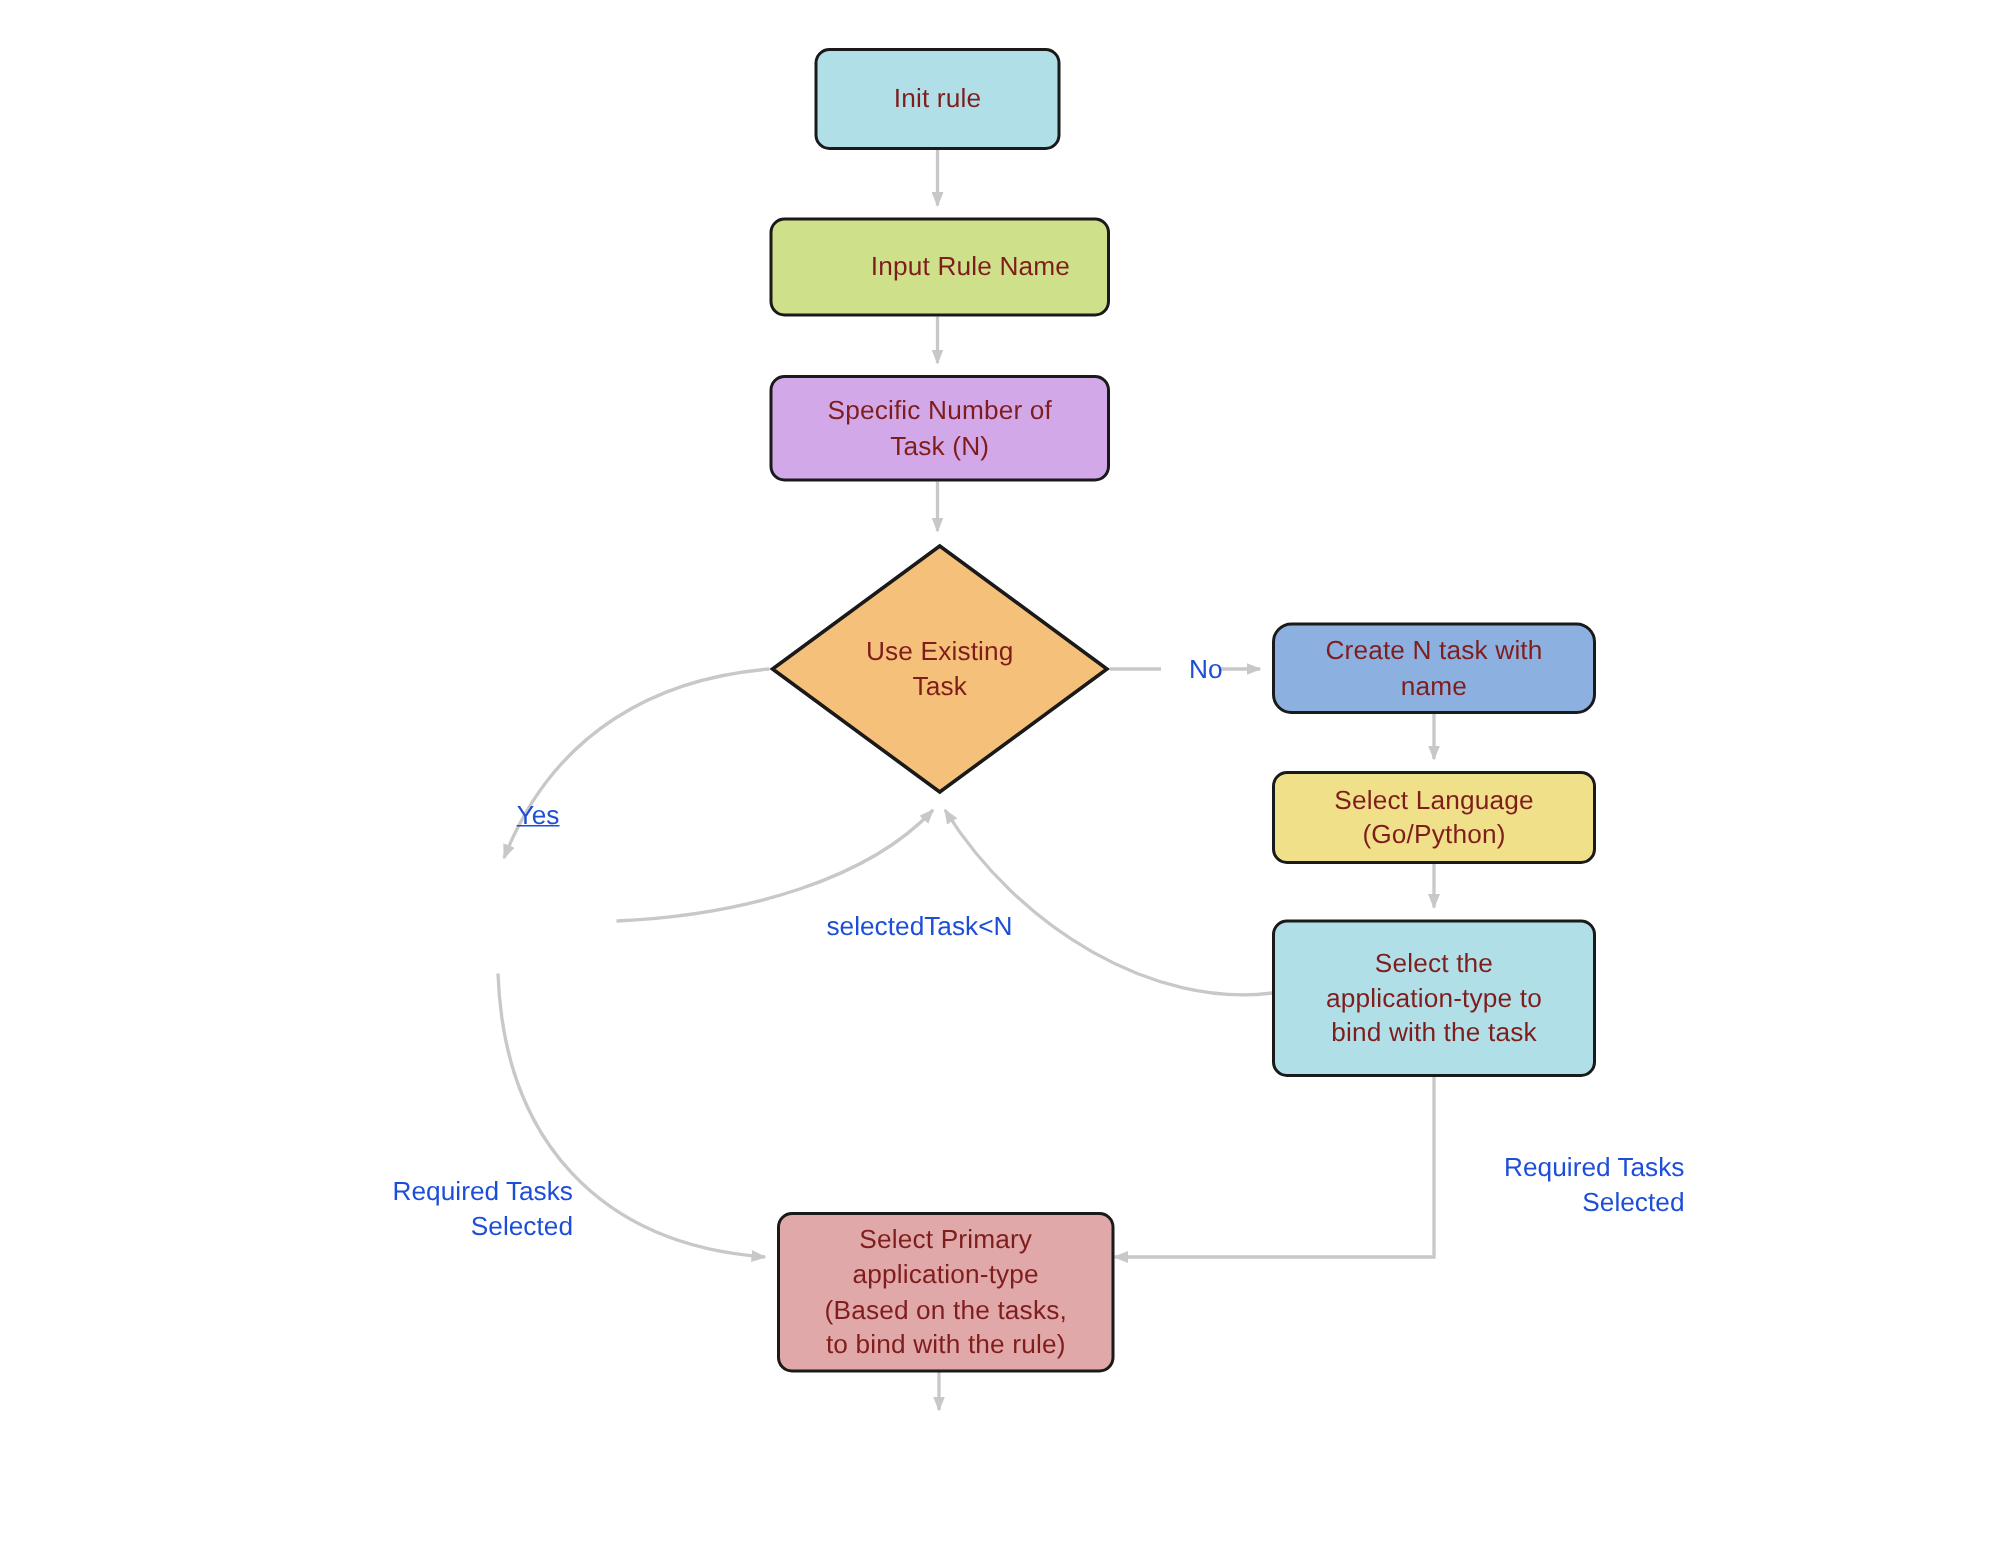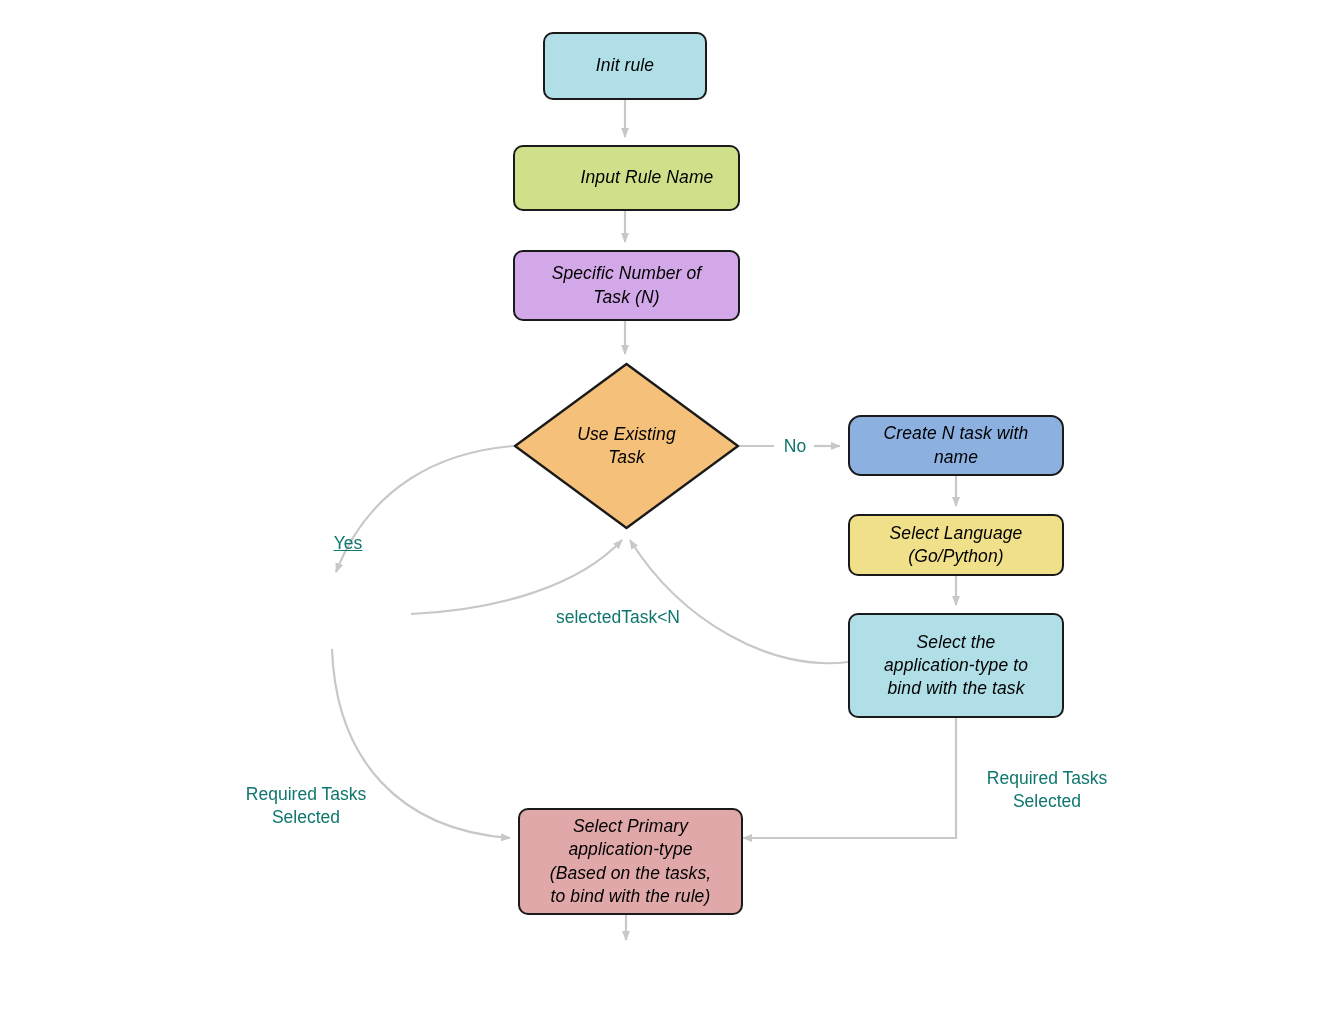--- a/index.html
+++ b/index.html
@@ -25,26 +25,25 @@
     height: 1034px;
   }
   .node {
     position: absolute;
     box-sizing: border-box;
     display: flex;
     align-items: center;
     justify-content: center;
     text-align: center;
     border: 2px solid #1a1a1a;
-    color: #000000;
+    color: #7f1d1d;
     font-size: 17.5px;
     line-height: 1.32;
     letter-spacing: 0.1px;
     z-index: 3;
-    font-style: italic;
   }
   .node-text {
     display: block;
     white-space: pre-line;
     padding: 0 6px;
   }
   .shape-round { border-radius: 10px; }
   .shape-stadium { border-radius: 999px; }
   .shape-diamond {
     border: none;
@@ -58,22 +57,22 @@
     z-index: 0;
   }
   .shape-diamond .node-text {
     position: relative;
     z-index: 1;
   }
   .edge-label {
     position: absolute;
     font-size: 17.5px;
     line-height: 1.3;
-    color: #0f766e;
-    text-align: center;
+    color: #1d4ed8;
+    text-align: right;
     white-space: pre-line;
     z-index: 4;
   }
 </style>
 </head>
 <body>
 
 <div id="canvas">
 
   <svg id="edges" viewBox="0 0 1343 1034" xmlns="http://www.w3.org/2000/svg">
@@ -154,21 +153,21 @@
 application-type
 (Based on the tasks,
 to bind with the rule)</span>
   </div>
 
 
   <div class="edge-label" style="left:775px; top:435px; width:40px;">No</div>
 
   <div class="edge-label" style="left:323px; top:532px; width:50px;text-decoration:underline;">Yes</div>
 
-  <div class="edge-label" style="left:532px; top:606px; width:172px;">selectedTask&lt;N</div>
+  <div class="edge-label" style="left:503px; top:606px; width:172px;">selectedTask&lt;N</div>
 
   <div class="edge-label" style="left:230px; top:783px; width:152px;">Required Tasks
 Selected</div>
 
   <div class="edge-label" style="left:971px; top:767px; width:152px;">Required Tasks
 Selected</div>
 
 </div>
 
 </body></html>

